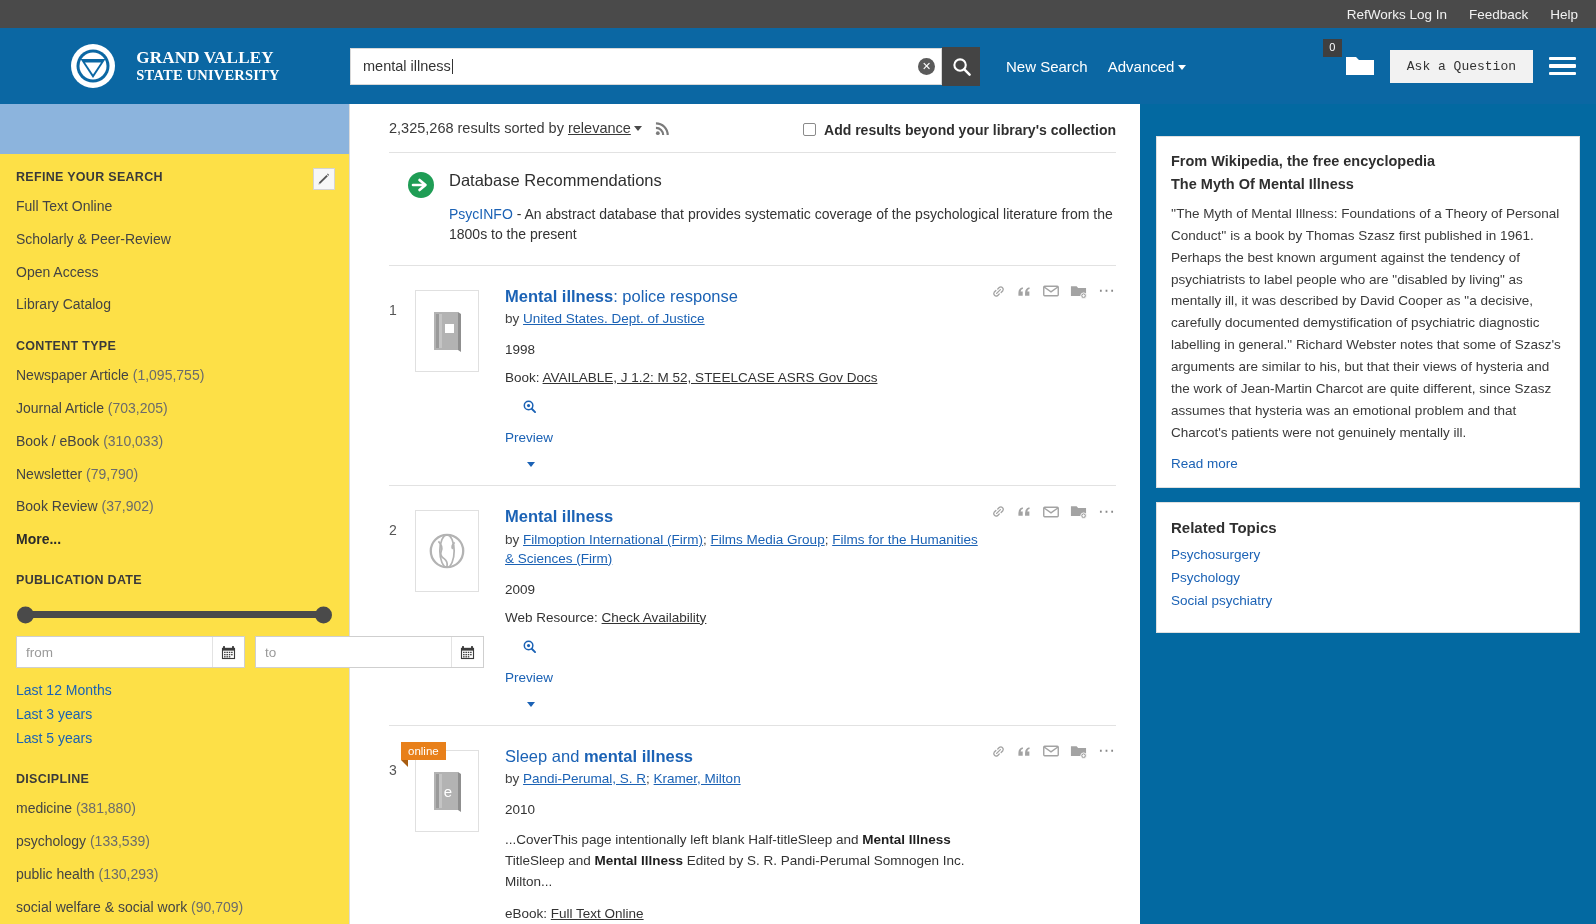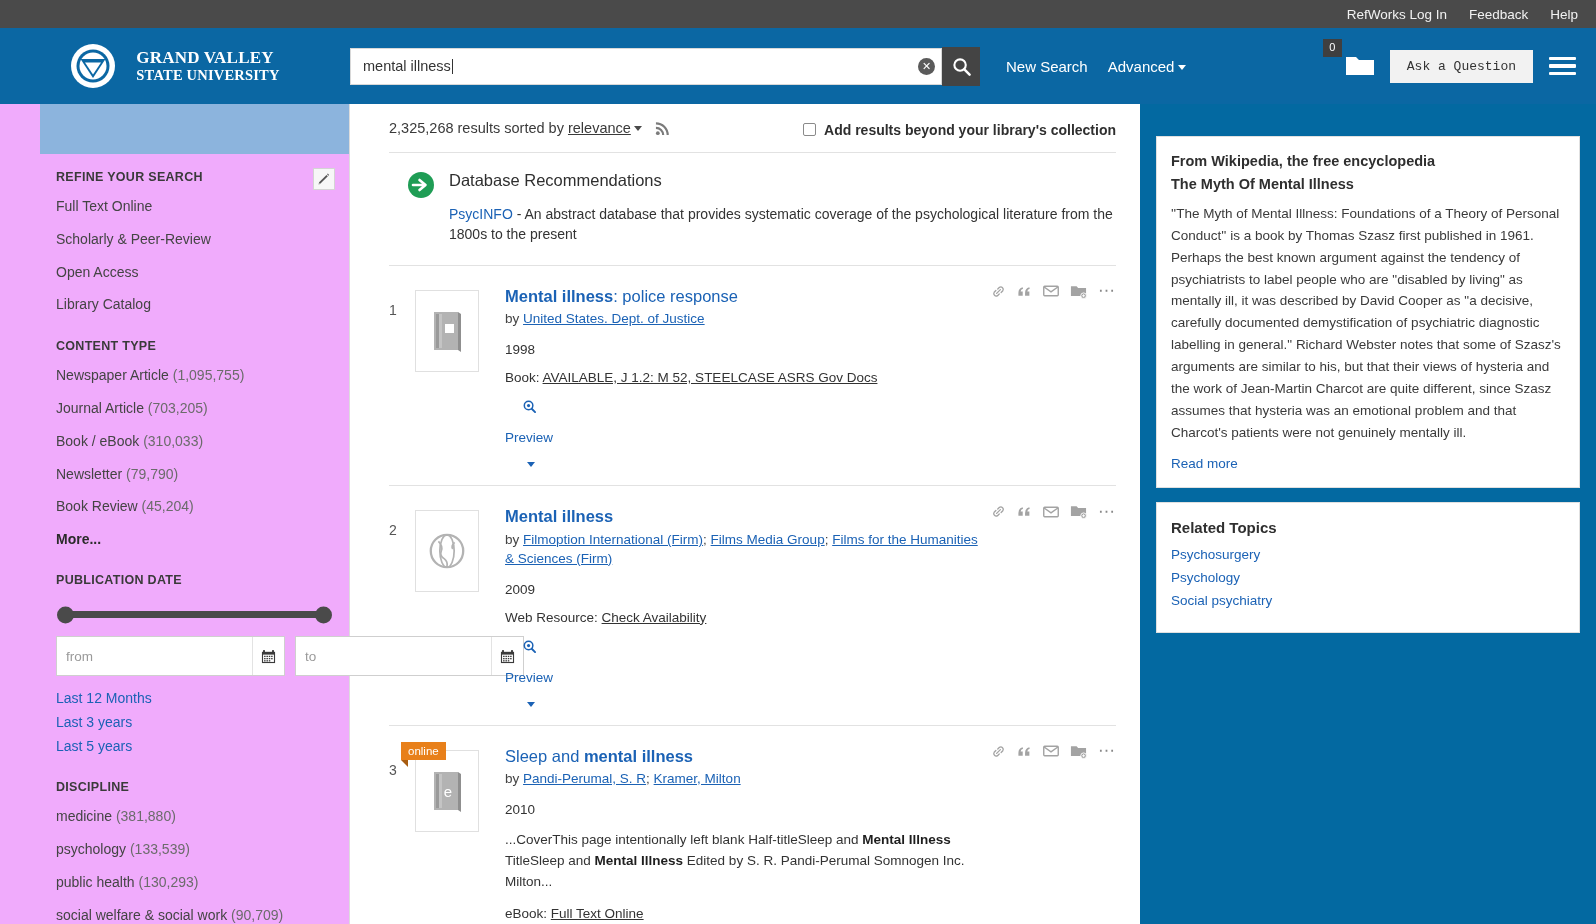--- a/index.html
+++ b/index.html
@@ -66,22 +66,22 @@
     background:#f2f2f2; color:#333; font-size:13px; padding:9px 17px;
     border:none; cursor:pointer; font-family:Liberation Mono, monospace; white-space:nowrap;
   }
   .hamburger{ display:flex;flex-direction:column;gap:4px;cursor:pointer;padding:2px;}
   .hamburger span{ display:block;width:27px;height:3.5px;background:#fff;border-radius:1px;}
 
   
   .layout{ display:flex; height:820px; }
 
   
-  .sidebar{ width:350px; flex:0 0 350px; background:#f0abfc; border-right:1px solid #dcdcdc;
-            position:relative;padding-left:40px; }
+  .sidebar{ width:350px; flex:0 0 350px; background:#fde047; border-right:1px solid #dcdcdc;
+            position:relative; }
   .sidebar-banner{ height:50px; background:#8cb4dd; }
   .facet-pad{ padding:16px 16px 0 16px; position:relative;}
   .edit-pencil{
     position:absolute; right:14px; top:14px; width:22px;height:22px;
     background:#f7f7f7;border:1px solid #d4d4d4;display:flex;align-items:center;
     justify-content:center;cursor:pointer;
   }
   .facet-head{
     font-size:12.5px;font-weight:bold;color:#3a3a3a;letter-spacing:.3px;
     text-transform:uppercase; margin:0 0 14px 0;
@@ -91,21 +91,21 @@
   .facet-item .cnt{ color:#6b6b6b; }
   .facet-more{ font-size:14px;font-weight:bold;color:#2b2b2b;cursor:pointer;margin-bottom:10px;}
 
   .slider-row{ padding:4px 2px 0 2px; margin-bottom:18px;}
   .slider-track{ position:relative;height:7px;background:#4a4a4a;border-radius:4px;margin:6px 8px;}
   .slider-knob{ position:absolute;top:50%;width:17px;height:17px;background:#4a4a4a;
                 border-radius:50%;transform:translateY(-50%);cursor:pointer;}
   .slider-knob.lo{ left:-9px; } .slider-knob.hi{ right:-9px; }
 
   .date-inputs{ display:flex; gap:10px; margin-bottom:14px;}
-  .date-field{ display:flex; flex:1; border:1px solid #cfcfcf; background:#fff; height:40px;}
+  .date-field{ display:flex; flex:1; border:1px solid #cfcfcf; background:#fff; height:32px;}
   .date-field input{
     flex:1;border:none;outline:none;padding:0 9px;font-size:13.5px;
     font-family:inherit;color:#444;background:transparent;min-width:0;
   }
   .date-field input::placeholder{ color:#9a9a9a; }
   .cal-btn{ width:32px;border-left:1px solid #e3e3e3;display:flex;align-items:center;
             justify-content:center;cursor:pointer;background:#fff;}
   .date-quick{ font-size:14px;color:#1b62b5;cursor:pointer;margin-bottom:8px;}
 
   
@@ -242,21 +242,21 @@
       <div class="facet-item">Full Text Online</div>
       <div class="facet-item">Scholarly &amp; Peer-Review</div>
       <div class="facet-item">Open Access</div>
       <div class="facet-item">Library Catalog</div>
 
       <div class="facet-head spaced">CONTENT TYPE</div>
       <div class="facet-item"><span>Newspaper Article</span> <span class="cnt">(1,095,755)</span></div>
       <div class="facet-item"><span>Journal Article</span> <span class="cnt">(703,205)</span></div>
       <div class="facet-item"><span>Book / eBook</span> <span class="cnt">(310,033)</span></div>
       <div class="facet-item"><span>Newsletter</span> <span class="cnt">(79,790)</span></div>
-      <div class="facet-item"><span>Book Review</span> <span class="cnt">(45,204)</span></div>
+      <div class="facet-item"><span>Book Review</span> <span class="cnt">(37,902)</span></div>
       <div class="facet-more">More...</div>
 
       <div class="facet-head spaced">PUBLICATION DATE</div>
       <div class="slider-row">
         <div class="slider-track">
           <span class="slider-knob lo"></span>
           <span class="slider-knob hi"></span>
         </div>
       </div>
       <div class="date-inputs">

